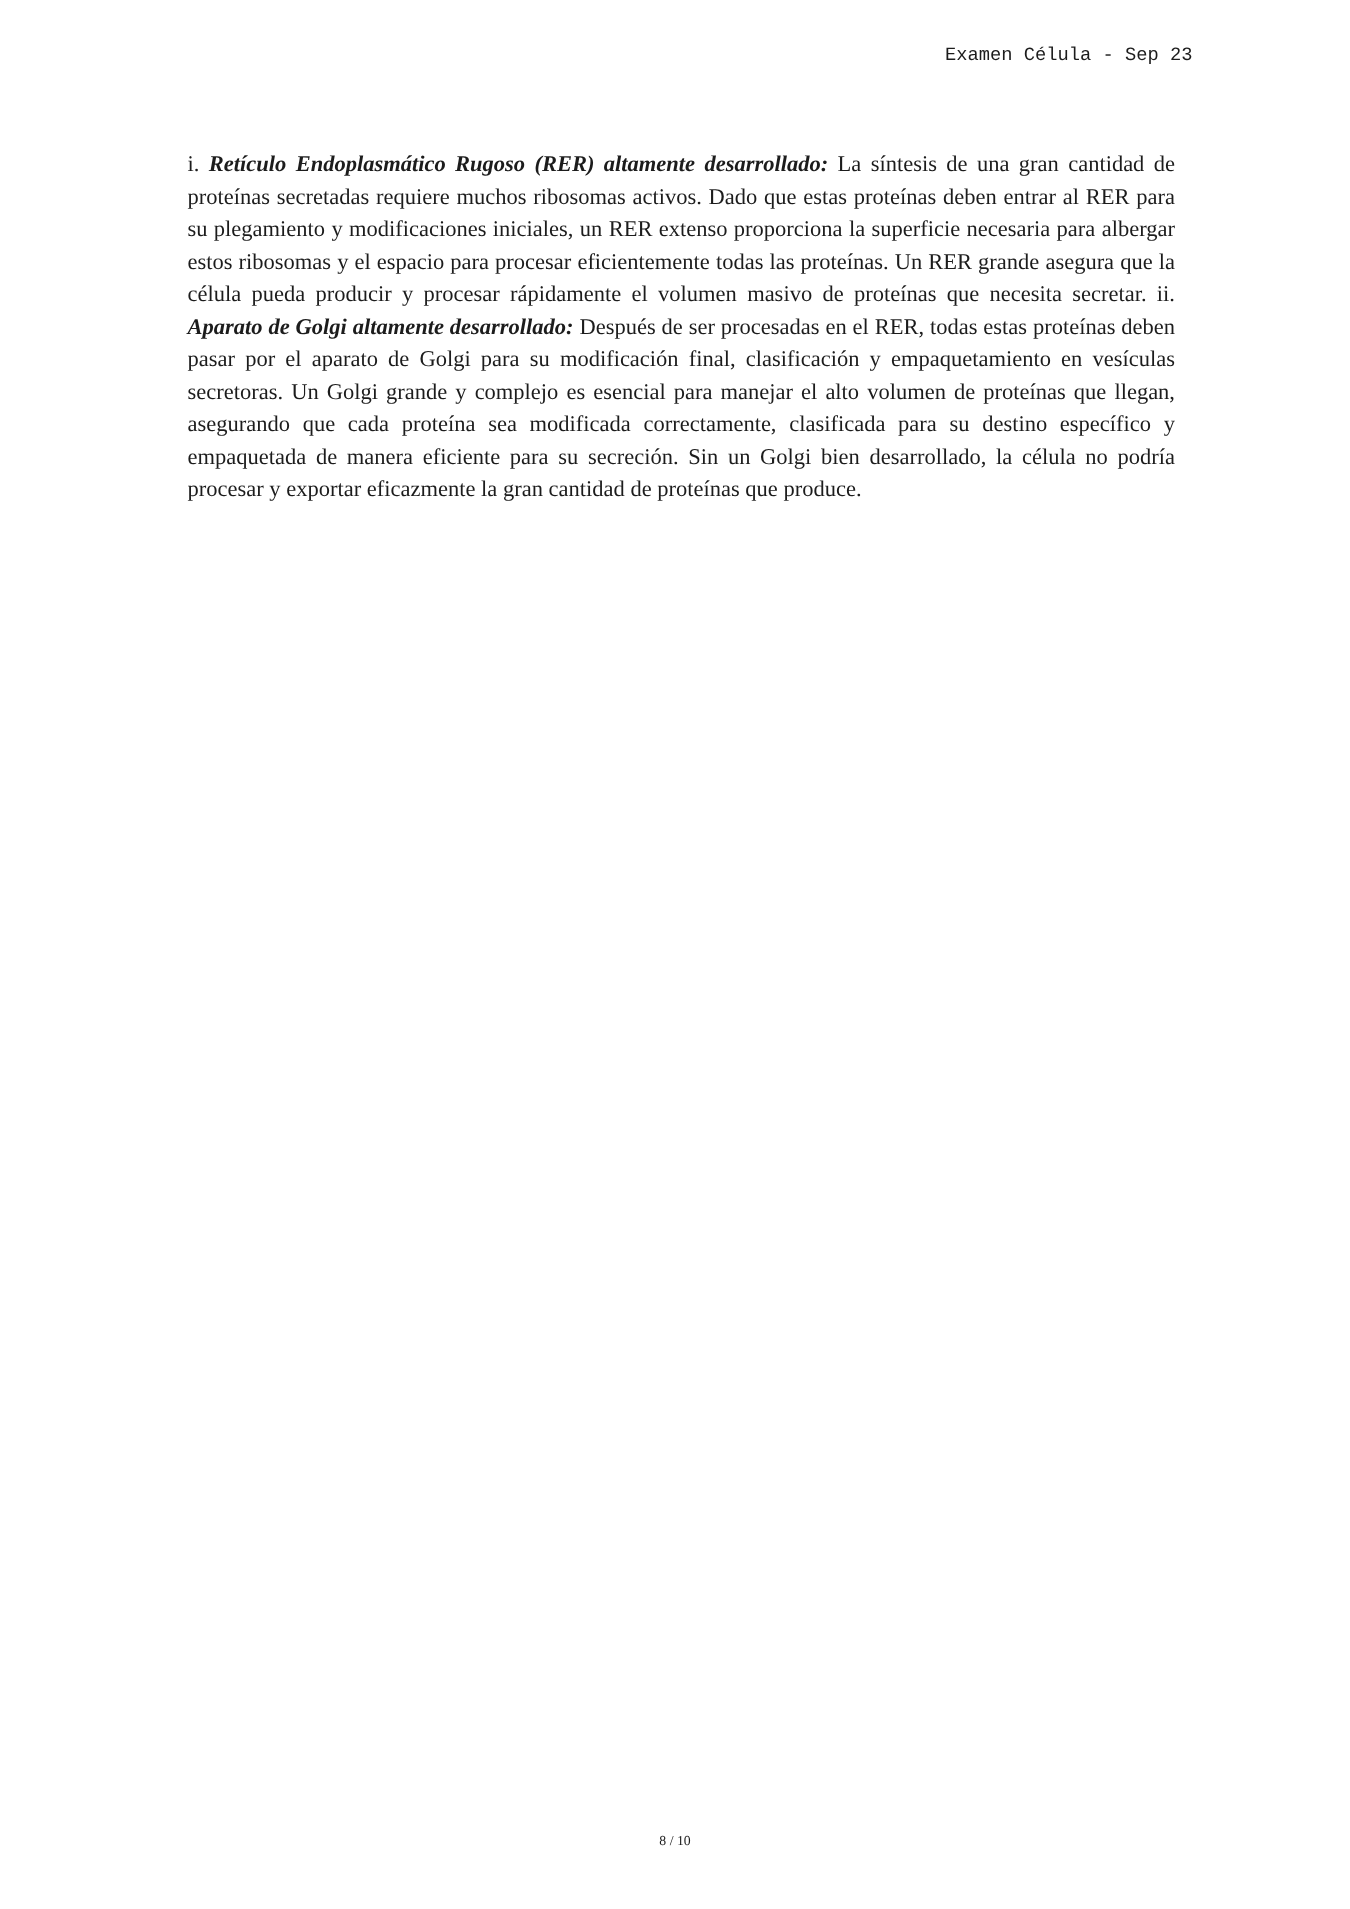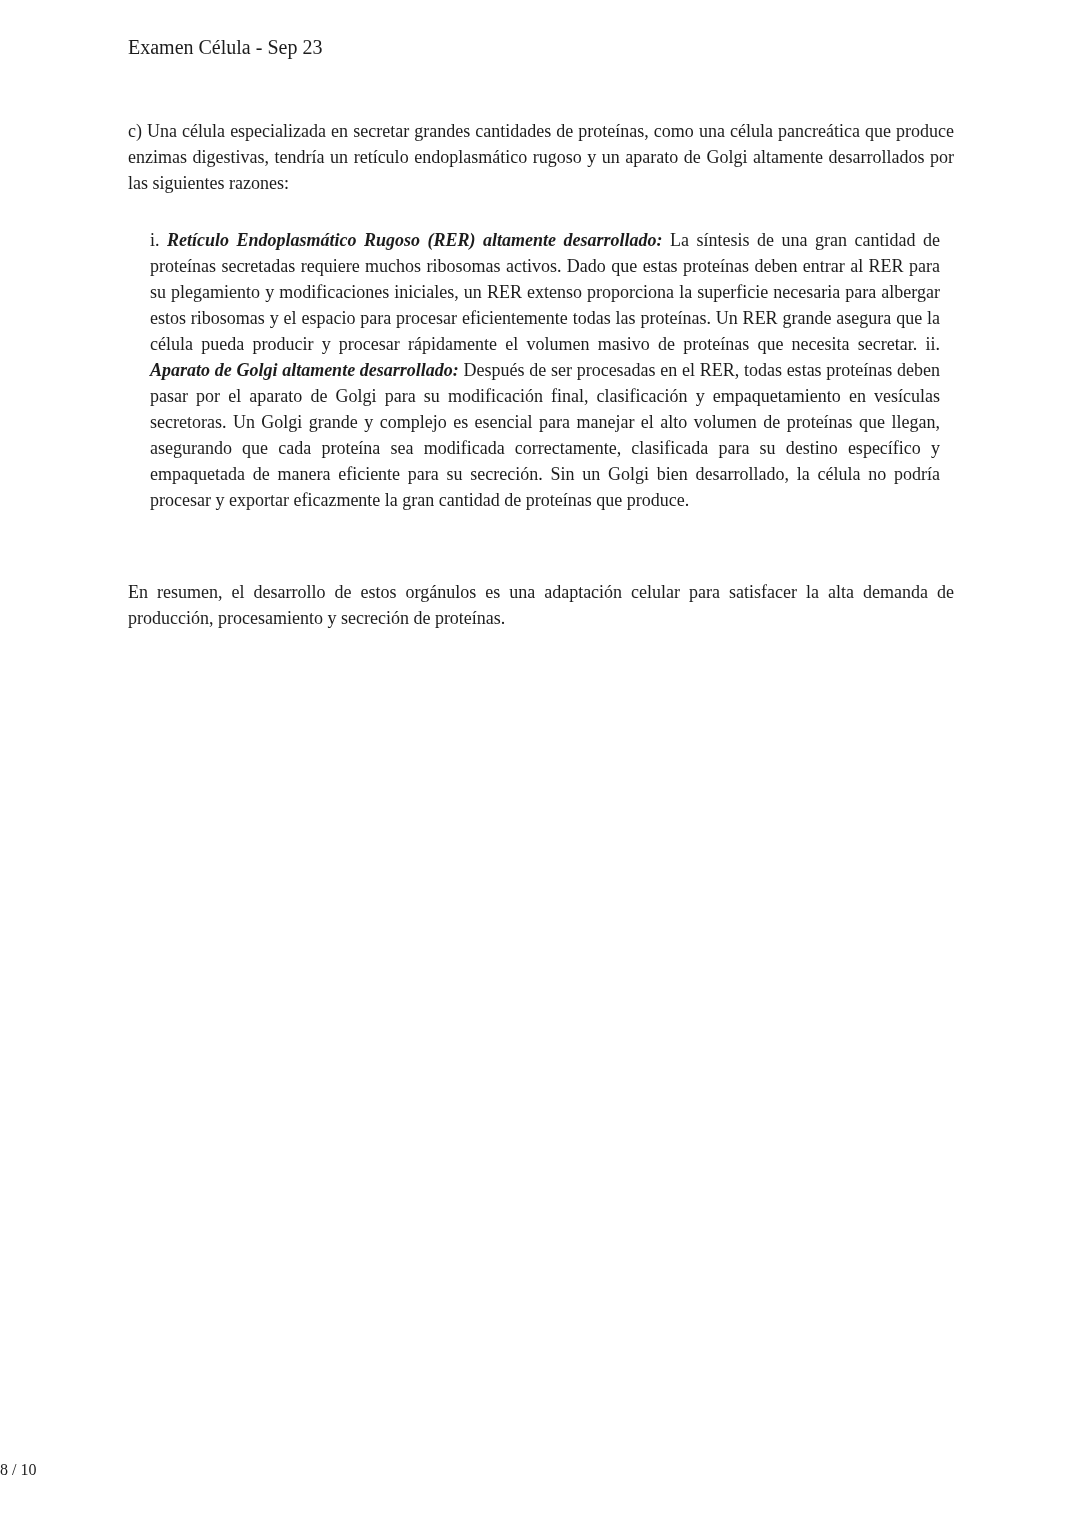--- a/index.html
+++ b/index.html
@@ -19,23 +19,24 @@
     width: 1080px;
     height: 1527px;
     background: #ffffff;
     overflow: hidden;
   }
   .header {
     position: absolute;
     top: 36px;
     left: 128px;
     width: 826px;
-    text-align: left;
-    font-size: 20px;
+    text-align: right;
+    font-size: 15px;
     color: #1c1c1c;
+    font-family: Liberation Mono, monospace;
   }
   .content {
     position: absolute;
     top: 118px;
     left: 128px;
     width: 826px;
   }
   p {
     margin: 0;
     font-size: 18px;
@@ -52,37 +53,35 @@
   }
   .summary {
     margin-top: 66px;
   }
   b { font-weight: bold; font-style: italic; }
   .footer {
     position: absolute;
     bottom: 48px;
     left: 0;
     width: 100%;
-    text-align: left;
-    font-size: 16px;
+    text-align: center;
+    font-size: 11px;
     color: #1c1c1c;
   }
 </style>
 </head>
 <body>
 
 <div class="page">
 
   <div class="header">Examen Célula - Sep 23</div>
 
   <div class="content">
 
-    <p class="intro">c) Una célula especializada en secretar grandes cantidades de proteínas, como una célula pancreática que produce enzimas digestivas, tendría un retículo endoplasmático rugoso y un aparato de Golgi altamente desarrollados por las siguientes razones:</p>
 
     <p class="answer"><span>i. </span><b>Retículo Endoplasmático Rugoso (RER) altamente desarrollado:</b><span> La síntesis de una gran cantidad de proteínas secretadas requiere muchos ribosomas activos. Dado que estas proteínas deben entrar al RER para su plegamiento y modificaciones iniciales, un RER extenso proporciona la superficie necesaria para albergar estos ribosomas y el espacio para procesar eficientemente todas las proteínas. Un RER grande asegura que la célula pueda producir y procesar rápidamente el volumen masivo de proteínas que necesita secretar. ii. </span><b>Aparato de Golgi altamente desarrollado:</b><span> Después de ser procesadas en el RER, todas estas proteínas deben pasar por el aparato de Golgi para su modificación final, clasificación y empaquetamiento en vesículas secretoras. Un Golgi grande y complejo es esencial para manejar el alto volumen de proteínas que llegan, asegurando que cada proteína sea modificada correctamente, clasificada para su destino específico y empaquetada de manera eficiente para su secreción. Sin un Golgi bien desarrollado, la célula no podría procesar y exportar eficazmente la gran cantidad de proteínas que produce.</span></p>
 
-    <p class="summary">En resumen, el desarrollo de estos orgánulos es una adaptación celular para satisfacer la alta demanda de producción, procesamiento y secreción de proteínas.</p>
 
   </div>
 
   <div class="footer">8 / 10</div>
 
 </div>
 
 </body></html>

